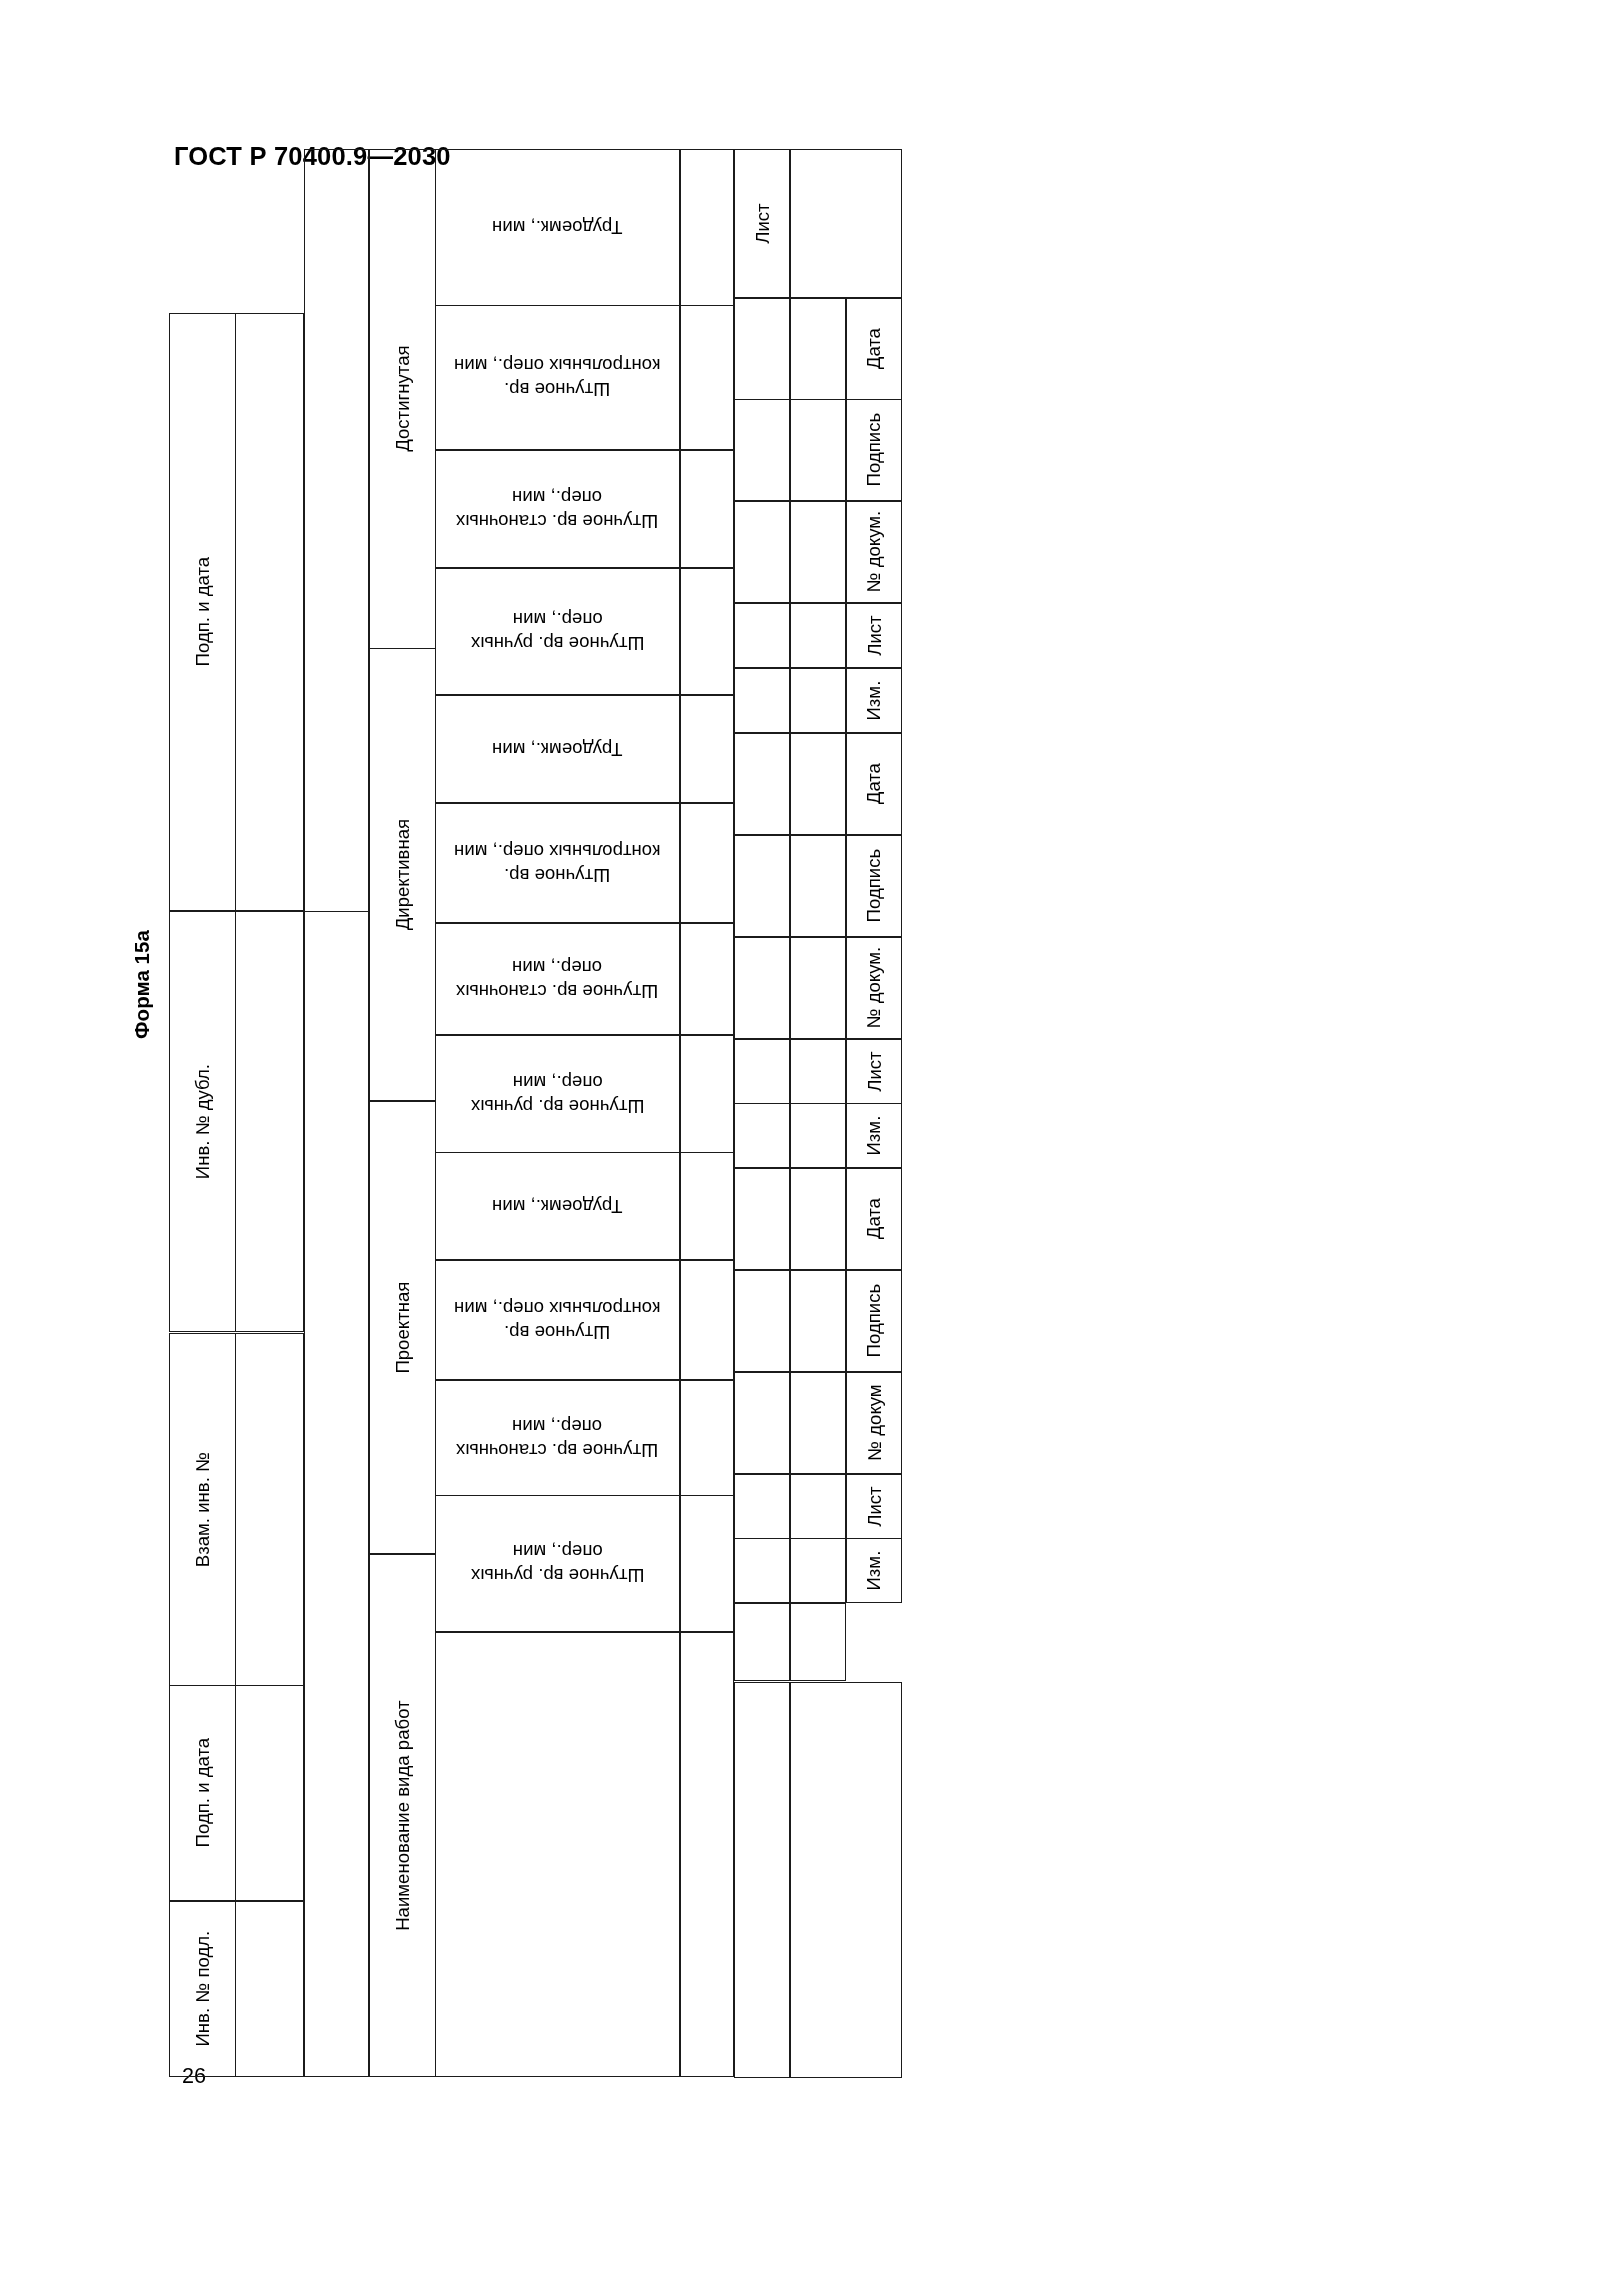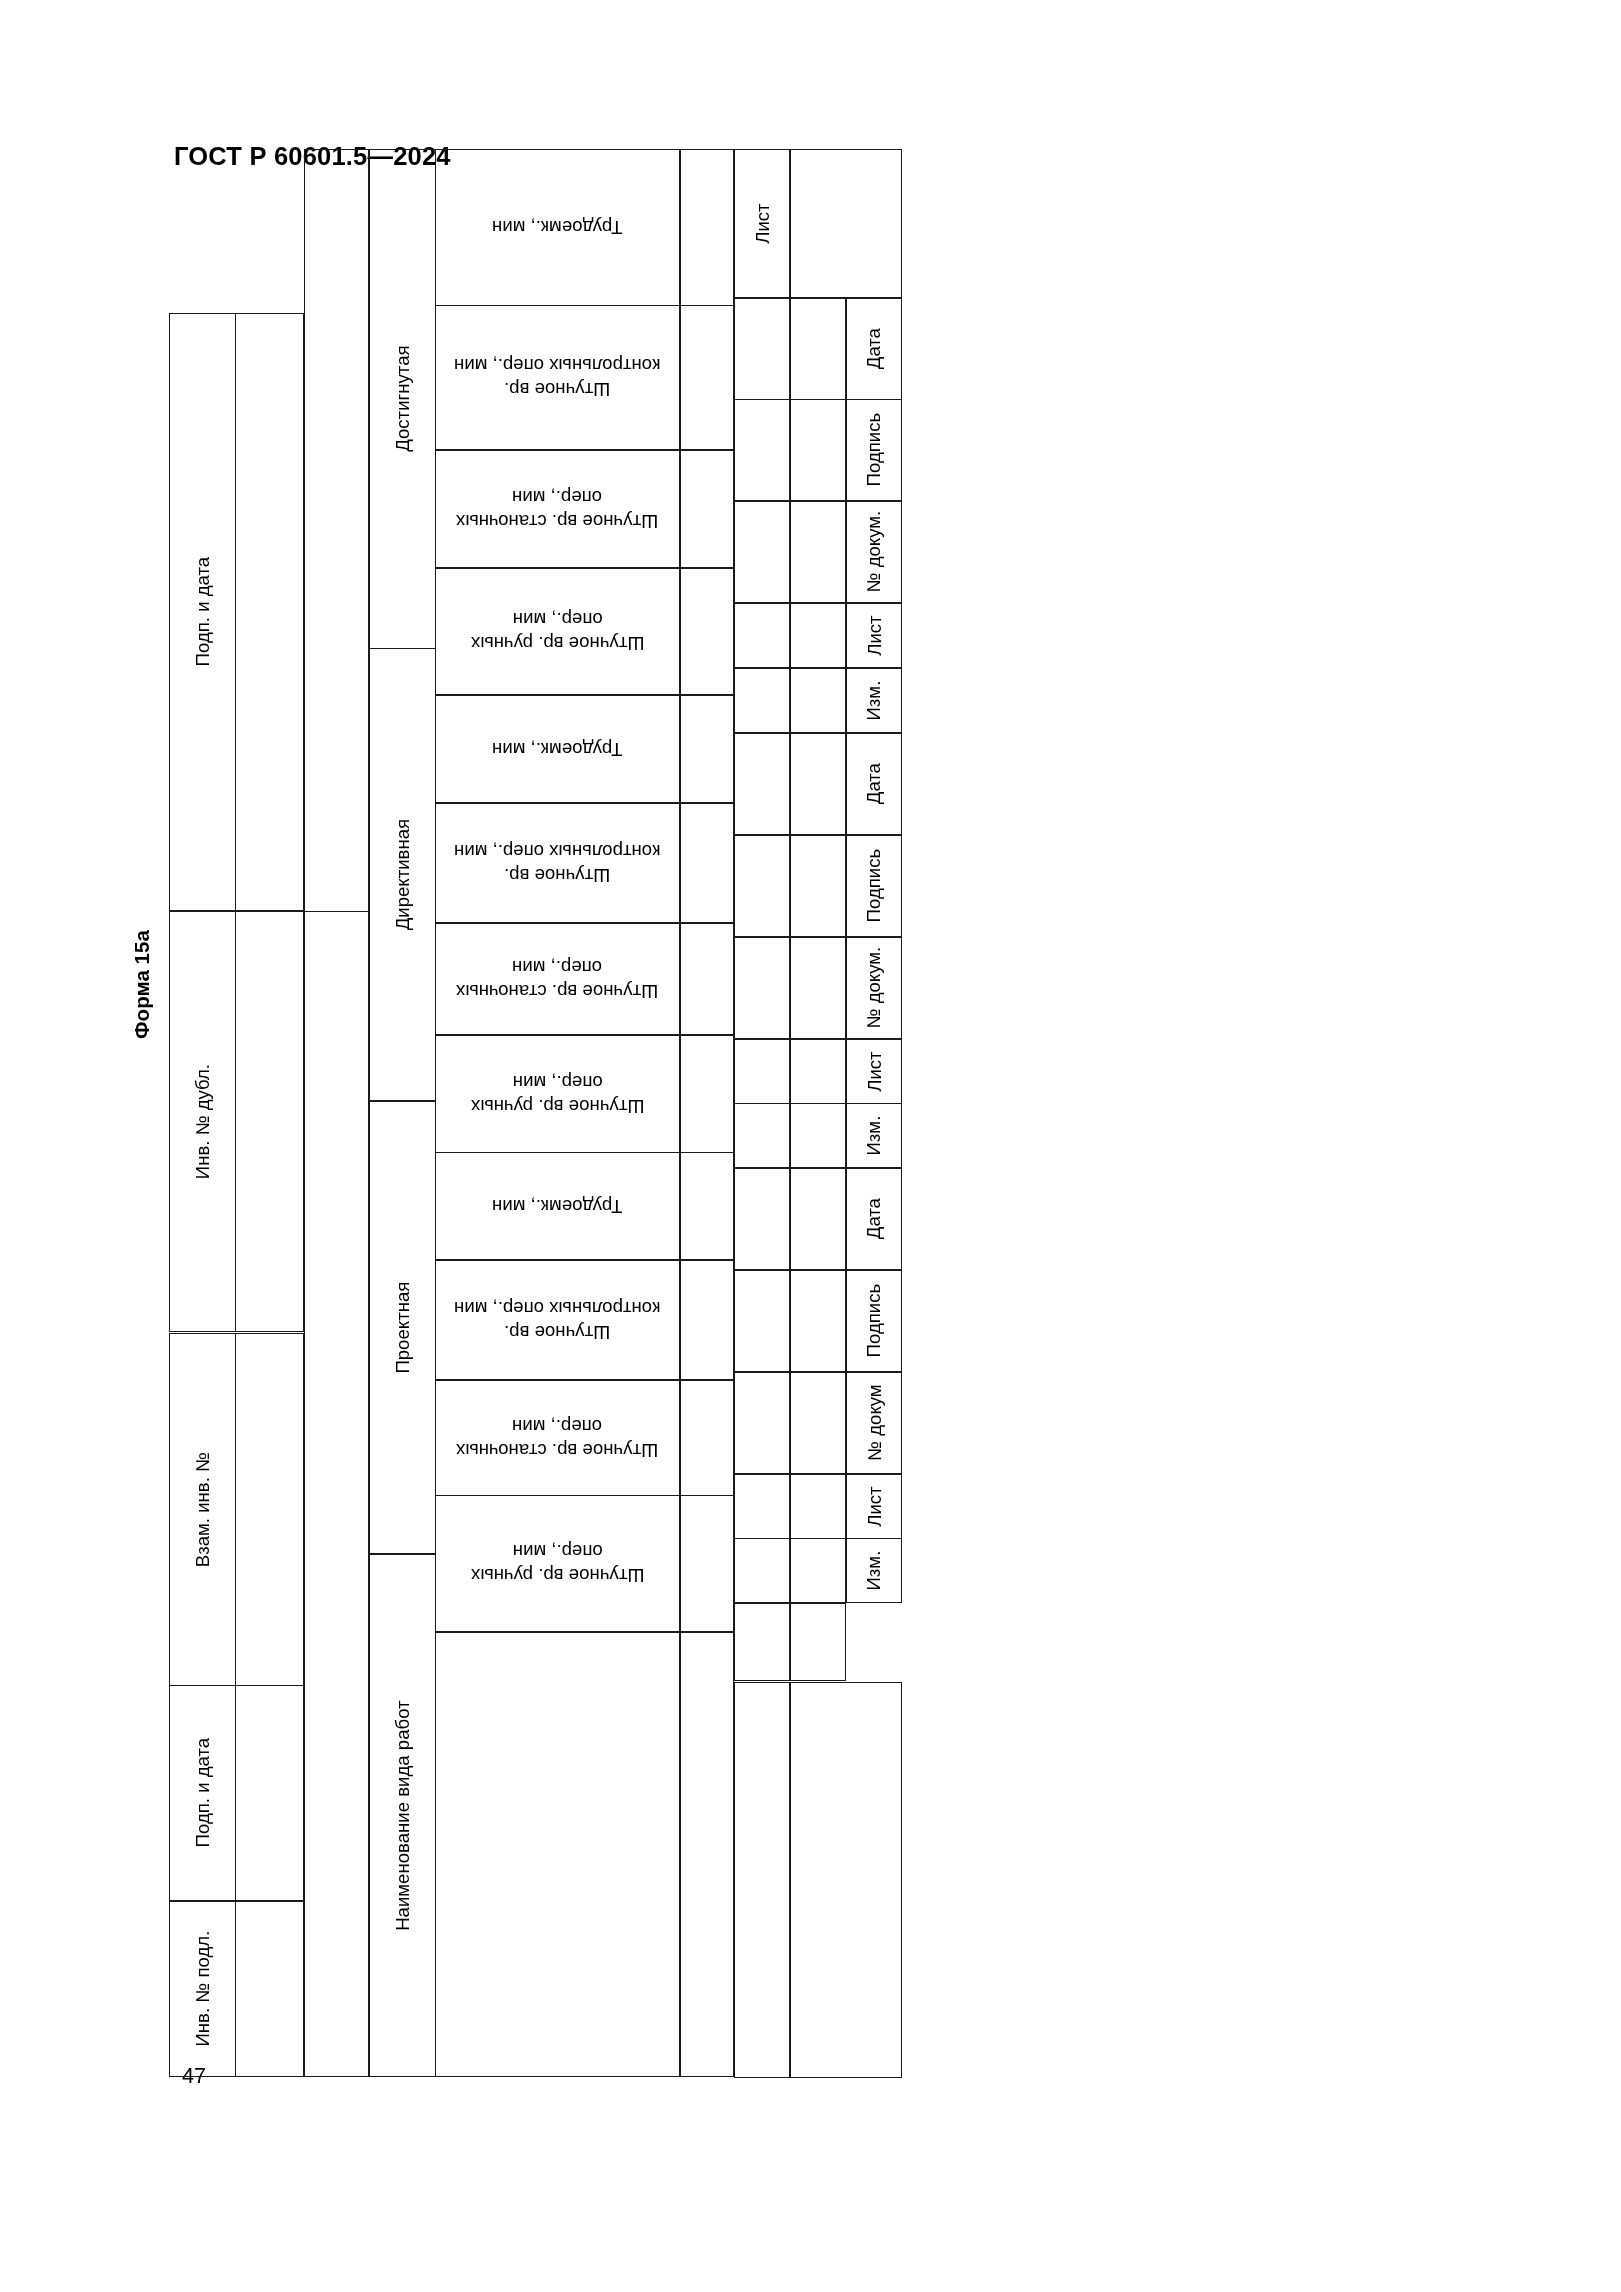--- a/index.html
+++ b/index.html
@@ -100,25 +100,25 @@
     font-size: 18.6px;
     line-height: 1.3;
     text-align: center;
   }
 </style>
 </head>
 <body>
 
 <div class="page">
 
-  <div class="doc-header">ГОСТ Р 60601.5—2024</div>
+  <div class="doc-header">ГОСТ Р 70400.9—2030</div>
 
   <div class="form-caption">Форма 15а</div>
 
-  <div class="page-number">47</div>
+  <div class="page-number">26</div>
 
   <div class="tbl">
 
     <div class="cell rot90" style="left:-78px; top:88px; width:67px; height:598px;">
       <span>Подп. и дата</span>
     </div>
     <div class="cell rot90" style="left:-78px; top:686px; width:67px; height:421px;">
       <span>Инв. № дубл.</span>
     </div>
     <div class="cell rot90" style="left:-78px; top:1108px; width:67px; height:353px;">

